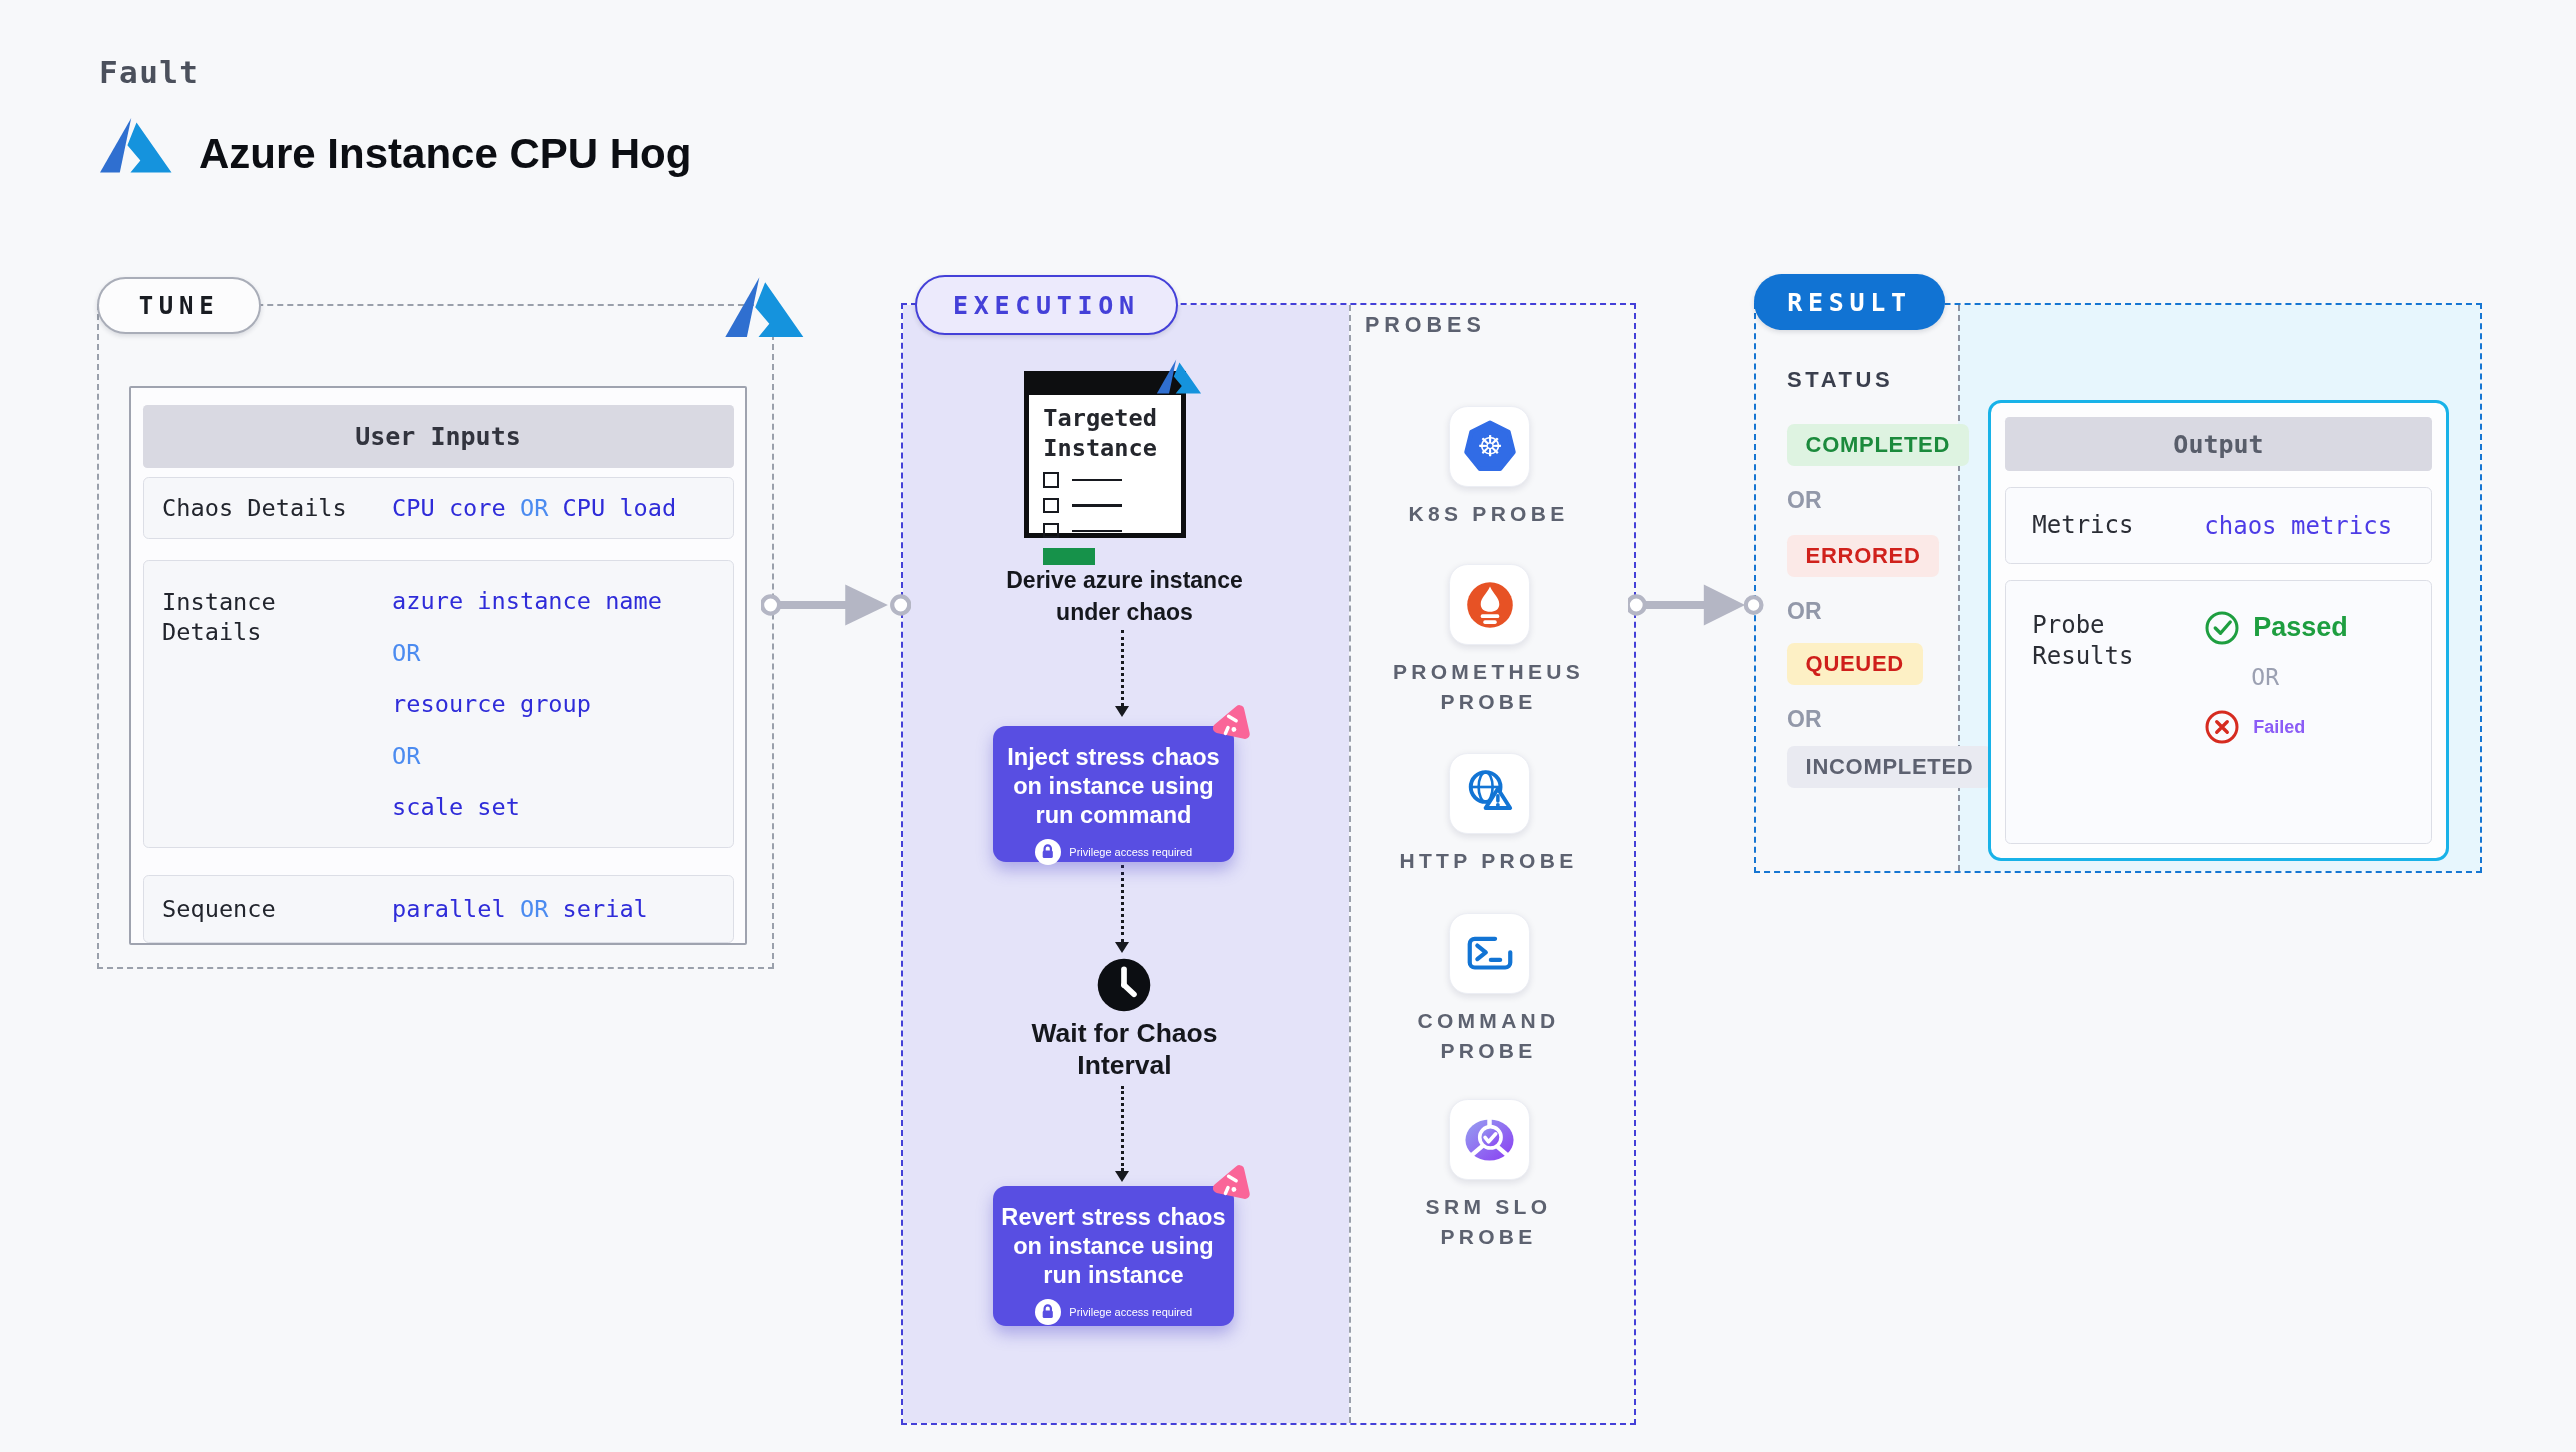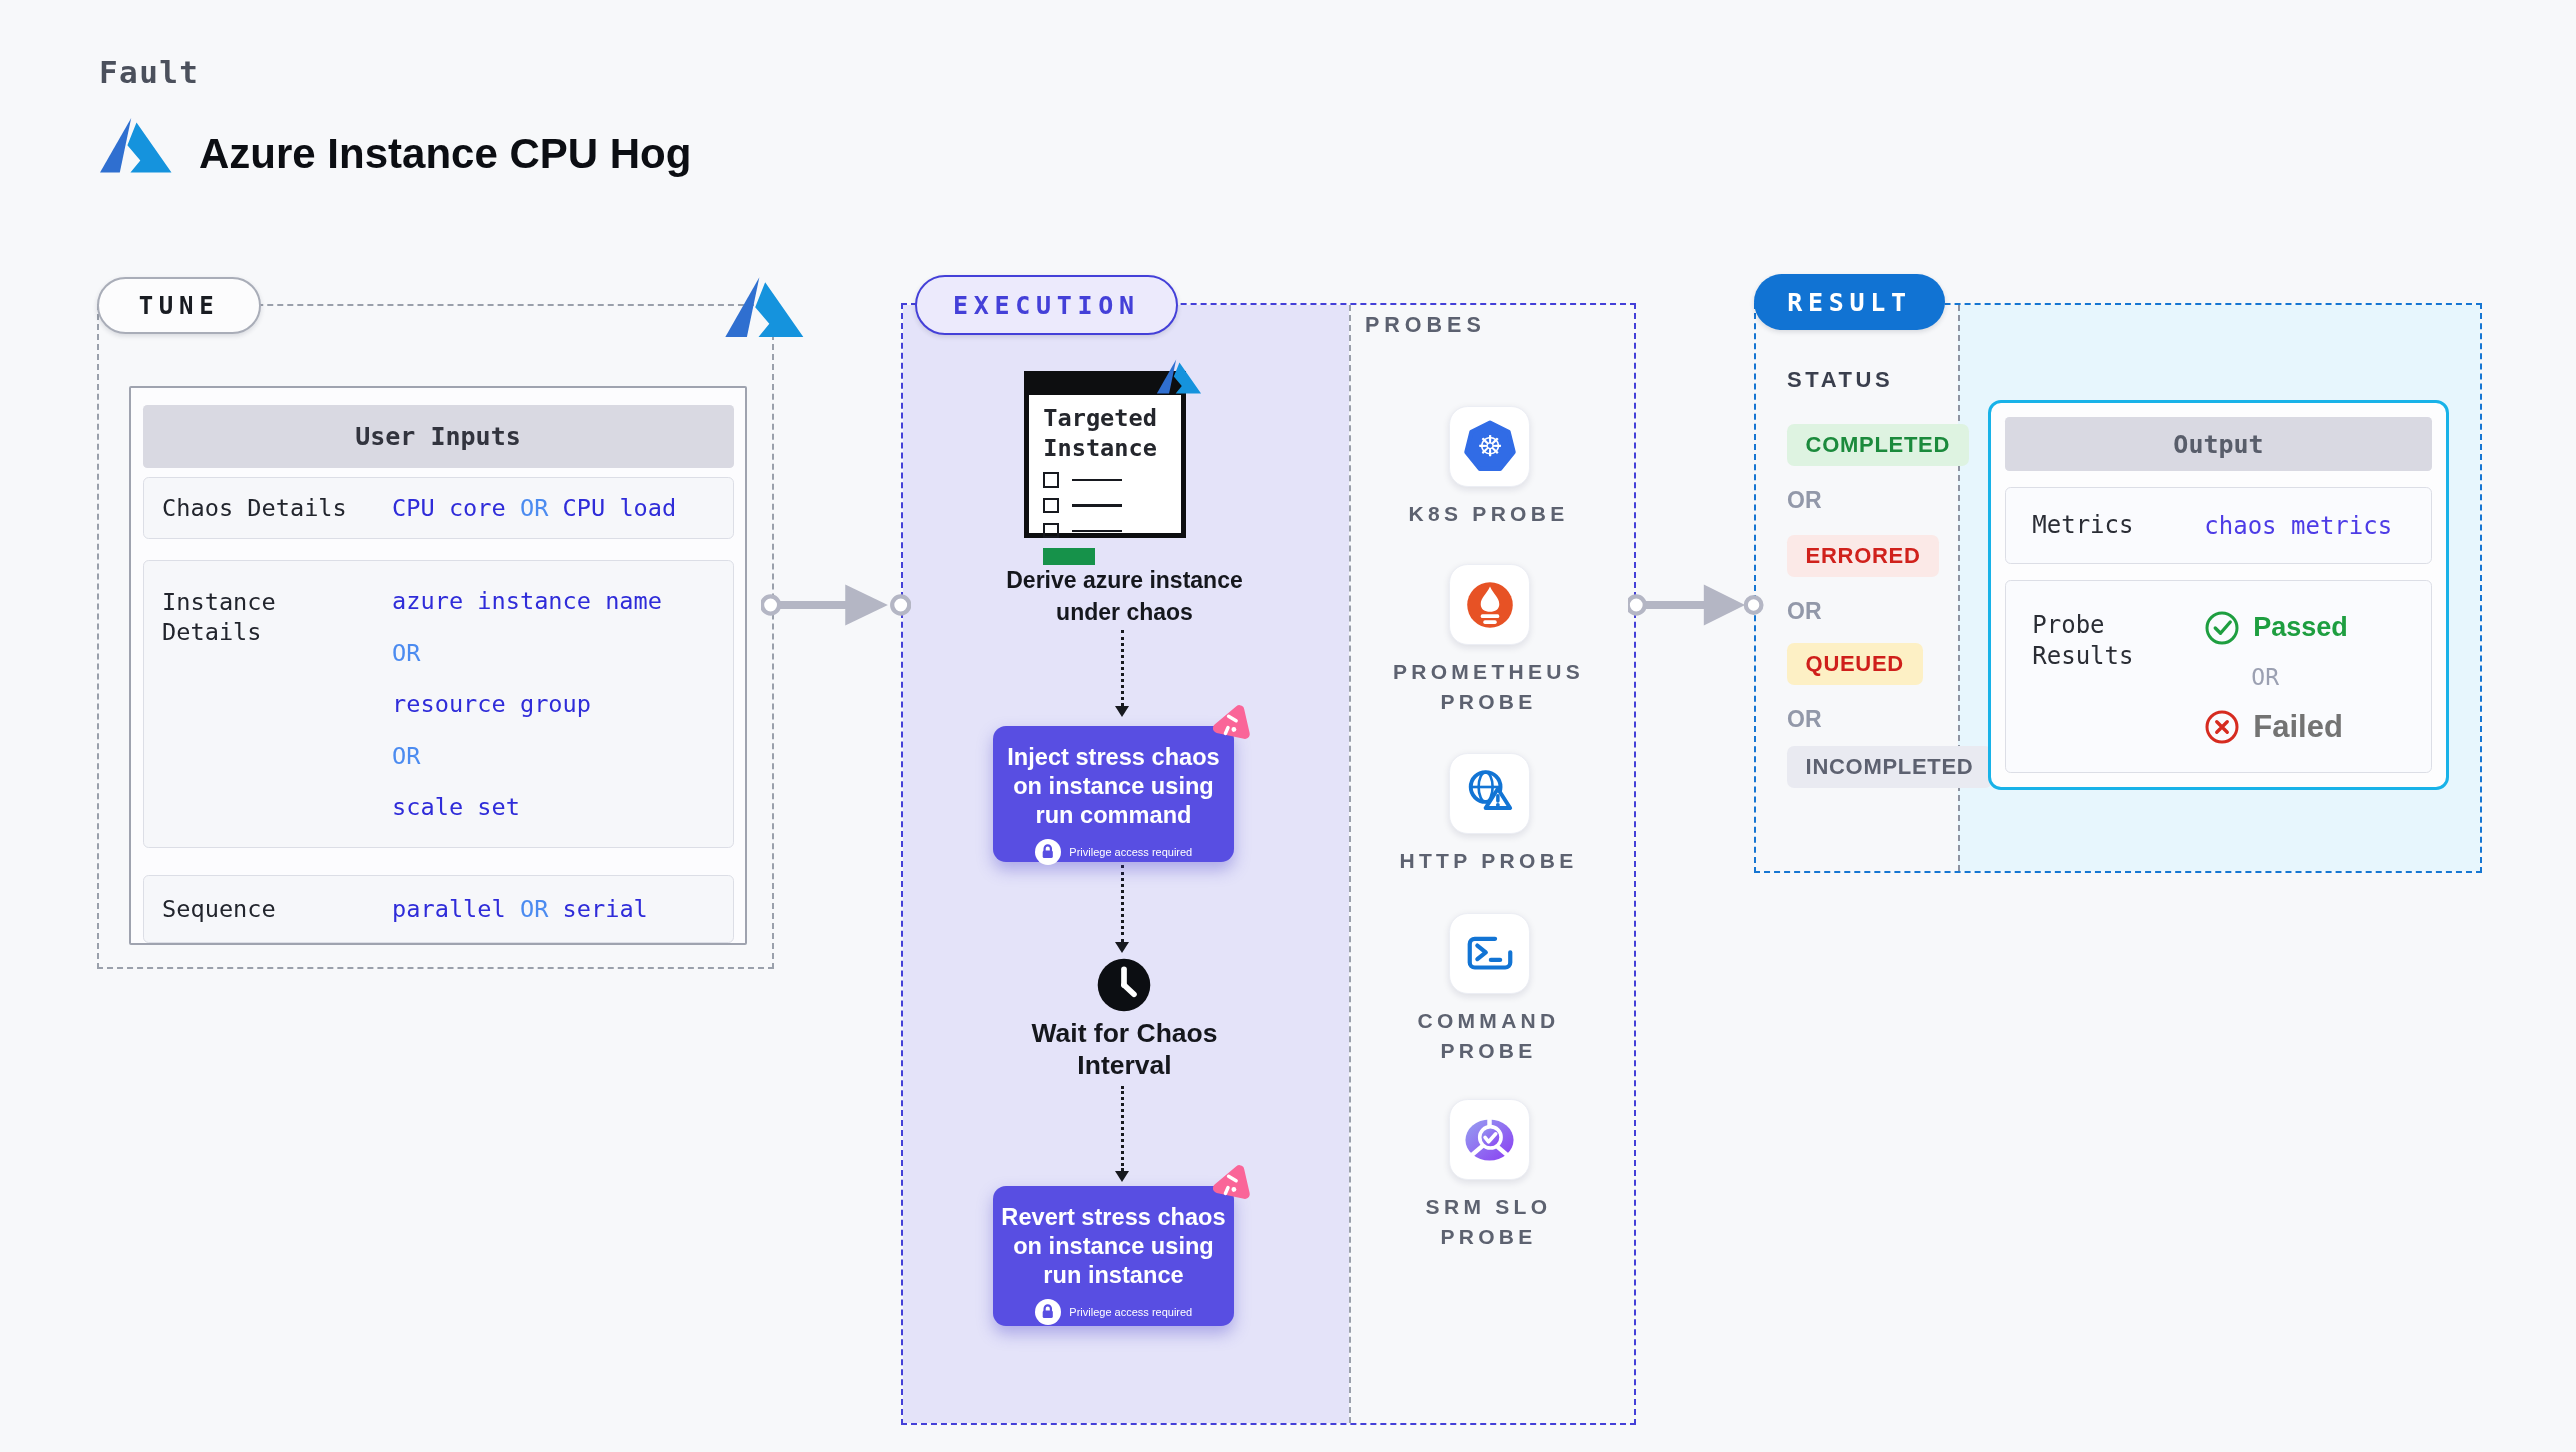--- a/index.html
+++ b/index.html
@@ -85,34 +85,34 @@
   .status-title{left:1787px;top:367px;font-size:22px;font-weight:bold;letter-spacing:3.6px;color:#3a3f4d;font-family:"Liberation Sans",sans-serif;z-index:3;}
   .badge{left:1787px;display:inline-flex;align-items:center;border-radius:7.2px;padding:0 18.6px;height:42px;
          font-size:22px;font-weight:bold;letter-spacing:0.7px;font-family:"Liberation Sans",sans-serif;z-index:3;}
   .badge-completed{top:424px;background:#def3e1;color:#1b8a3c;}
   .badge-errored{top:535px;background:#fbe9e7;color:#d0211c;}
   .badge-queued{top:643px;background:#fdf0c5;color:#cf1f1b;}
   .badge-incompleted{top:746px;background:#e9eaf1;color:#5d6170;}
   .or-status{left:1787px;font-size:23px;font-weight:bold;color:#9298a9;font-family:"Liberation Sans",sans-serif;z-index:3;}
 
   
-  .output-box{left:1988px;top:400px;width:461px;height:390px;background:#fdfdfe;border:3.6px solid #18b2e8;border-radius:13px;
+  .output-box{left:1988px;top:400px;width:461px;height:461px;background:#fdfdfe;border:3.6px solid #18b2e8;border-radius:13px;
               box-sizing:border-box;padding:14.3px;z-index:3;display:flex;flex-direction:column;}
   .output-header{height:54px;background:#d9d9e2;border-radius:4.3px;display:flex;align-items:center;justify-content:center;
                  font-size:25px;font-weight:bold;color:#585d6a;flex:none;}
   .output-row{border:1.4px solid #dcdee6;border-radius:5.7px;background:#fafbfe;display:flex;box-sizing:border-box;flex:none;}
   .output-metrics{margin-top:15.8px;height:77px;align-items:center;}
   .output-results{margin-top:15.8px;flex:1;align-items:flex-start;padding-top:29px;}
   .out-label{padding-left:26px;width:172px;flex:none;font-size:24px;color:#2a2d35;line-height:31px;}
   .out-label-narrow span{display:inline-block;width:107px;}
   .metrics-value{font-size:24px;color:#4d3ce6;}
   .res-col{display:flex;flex-direction:column;row-gap:18.6px;}
   .res-line{display:flex;align-items:center;column-gap:13px;}
   .res-passed{font-size:27px;font-weight:bold;color:#1e9e40;font-family:"Liberation Sans",sans-serif;}
-  .res-failed{font-size:31px;font-weight:bold;color:#737373;font-family:"Liberation Sans",sans-serif;}
+  .res-failed{font-size:18px;font-weight:bold;color:#8b5cf6;font-family:"Liberation Sans",sans-serif;}
   .res-or{font-size:23px;color:#9ba0b2;margin-left:47px;}
 </style>
 </head>
 <body>
 
 <div class="canvas">
 
   <div class="abs fault-eyebrow">Fault</div>
   <svg class="abs logo-header" viewBox="0 0 100 78">
     <polygon points="45,2 4,74 30,74" fill="#2f6fd0"></polygon>

